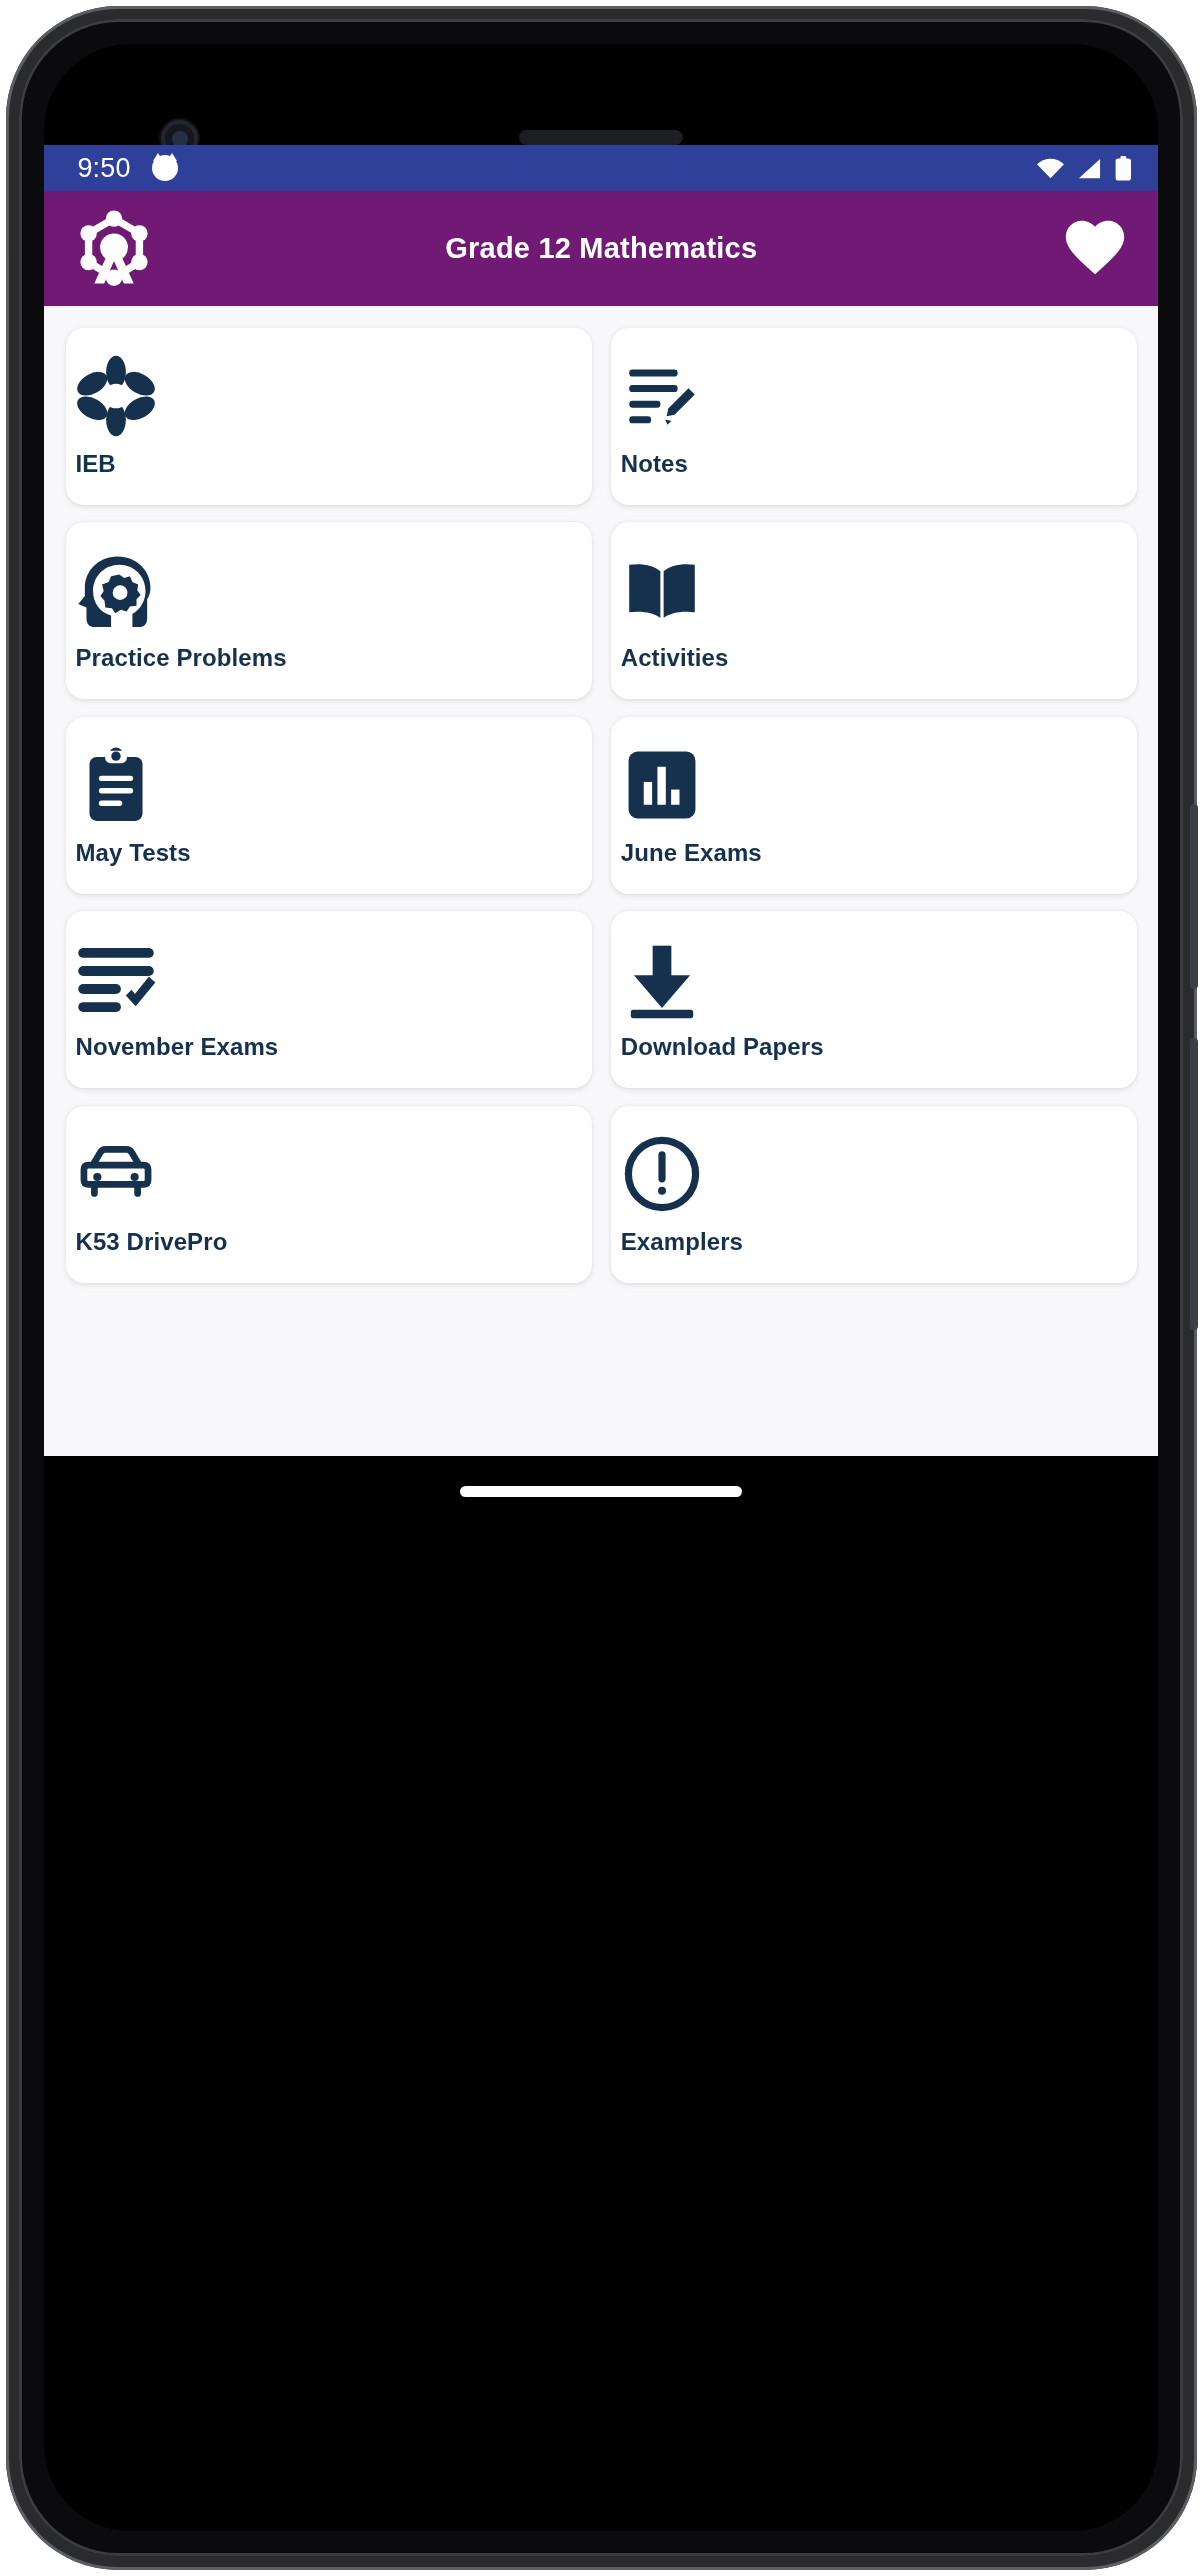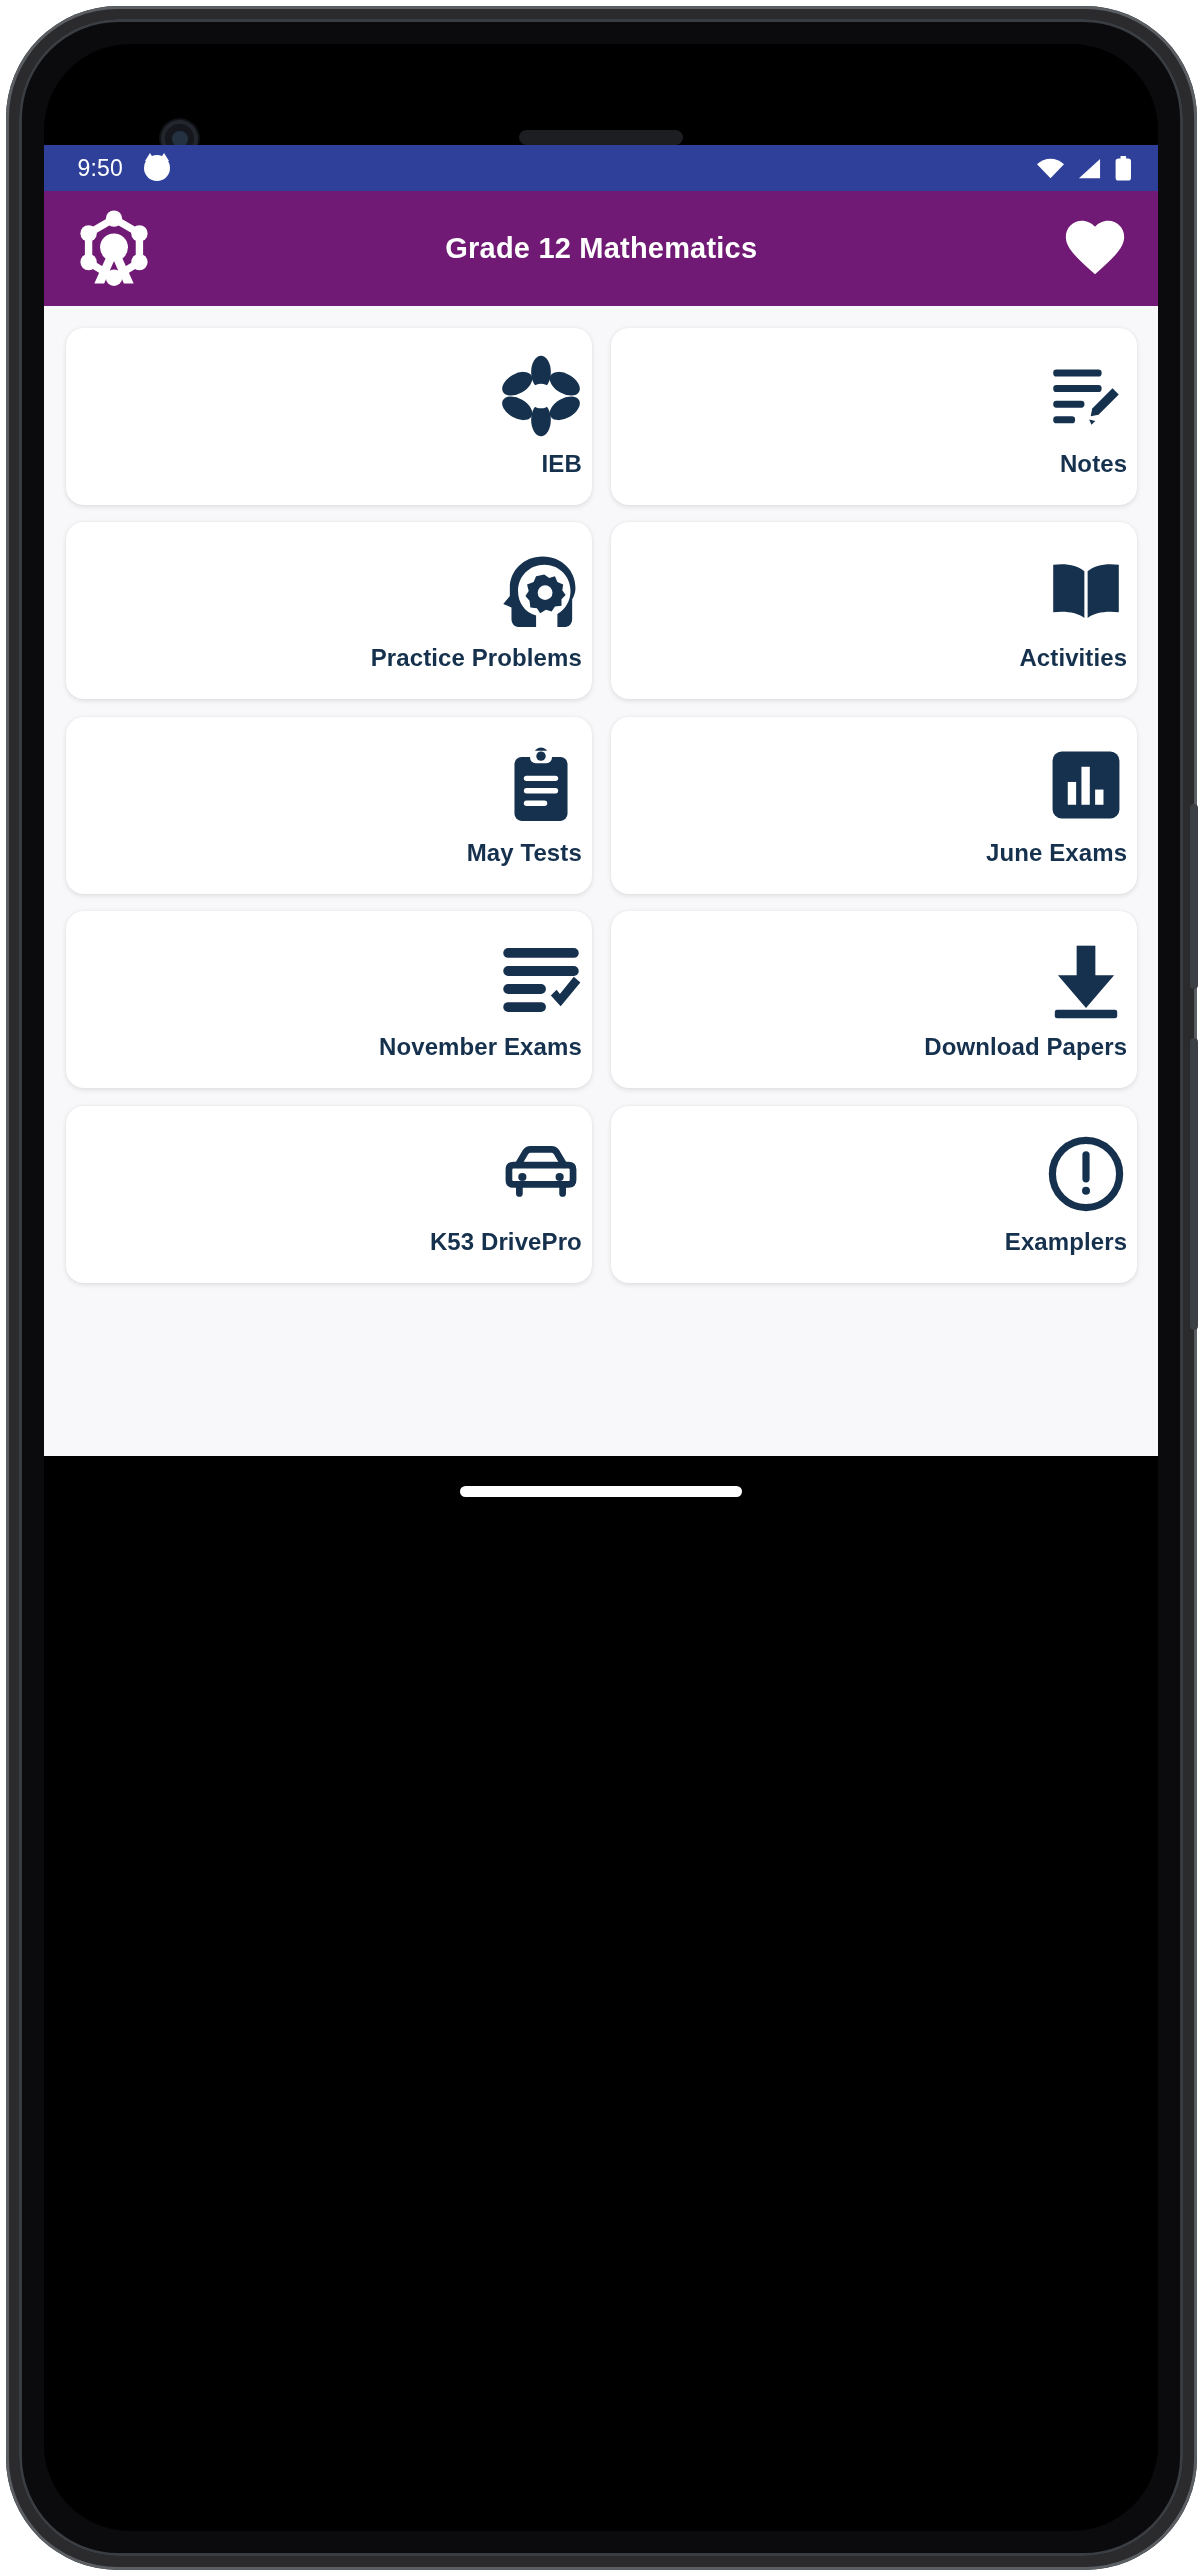--- a/index.html
+++ b/index.html
@@ -75,21 +75,21 @@
   
   #status-bar {
     height: 46px;
     background: #2e4099;
     display: flex;
     align-items: center;
     padding: 0 27px 0 33px;
     color: #ffffff;
   }
   #status-time {
-    font-size: 23px;
+    font-size: 27px;
     letter-spacing: 0.2px;
     font-weight: 400;
   }
   #status-app-icon {
     width: 26px; height: 26px;
     border-radius: 50%;
     background: #ffffff;
     margin-left: 21.4px;
     position: relative;
     flex: 0 0 auto;
@@ -151,21 +151,21 @@
     gap: 17.5px 19.5px;
     background: #f8f8fa;
   }
   .card {
     background: #ffffff;
     border-radius: 17.5px;
     height: 177px;
     box-shadow: 0 1.9px 4.9px rgba(0,0,0,0.10), 0 0 1px rgba(0,0,0,0.08);
     display: flex;
     flex-direction: column;
-    align-items: flex-end;
+    align-items: flex-start;
     justify-content: center;
     gap: 13.6px;
     padding: 9.7px;
   }
   .card-icon {
     width: 82px; height: 82px;
     display: flex; align-items: center; justify-content: center;
     color: #15314d;
   }
   .card-icon svg { display: block; }

